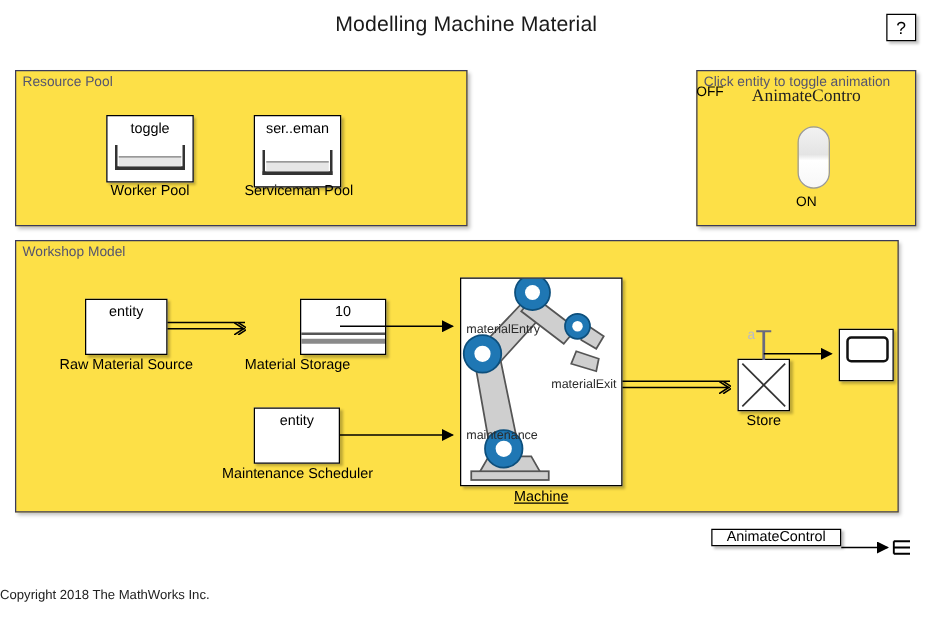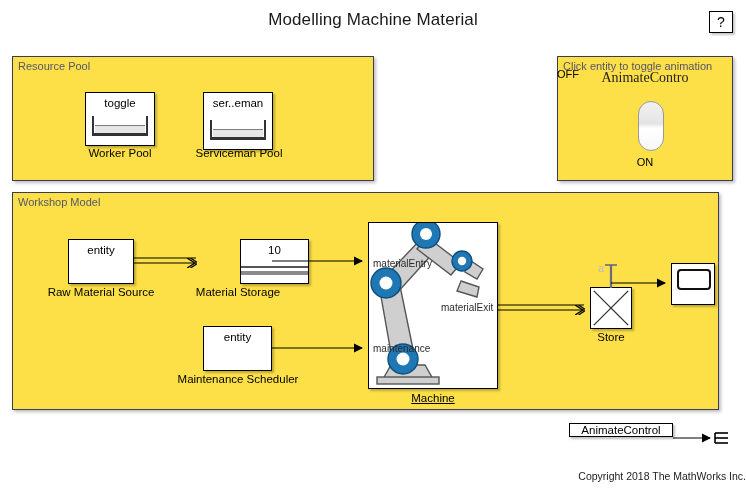--- a/index.html
+++ b/index.html
@@ -199,21 +199,21 @@
     position: absolute;
     left: 0; top: 0;
     width: 746px; height: 497px;
     pointer-events: none;
   }
 
   
   #copyright {
     position: absolute;
     left: 0; top: 470px; width: 746px;
-    text-align: right;
+    text-align: left;
     font-size: 10.5px;
     color: #222;
   }
 
   
   #probe-label {
     position: absolute;
     left: 598px; top: 262px;
     font-size: 11px;
     color: #b9b9c9;

